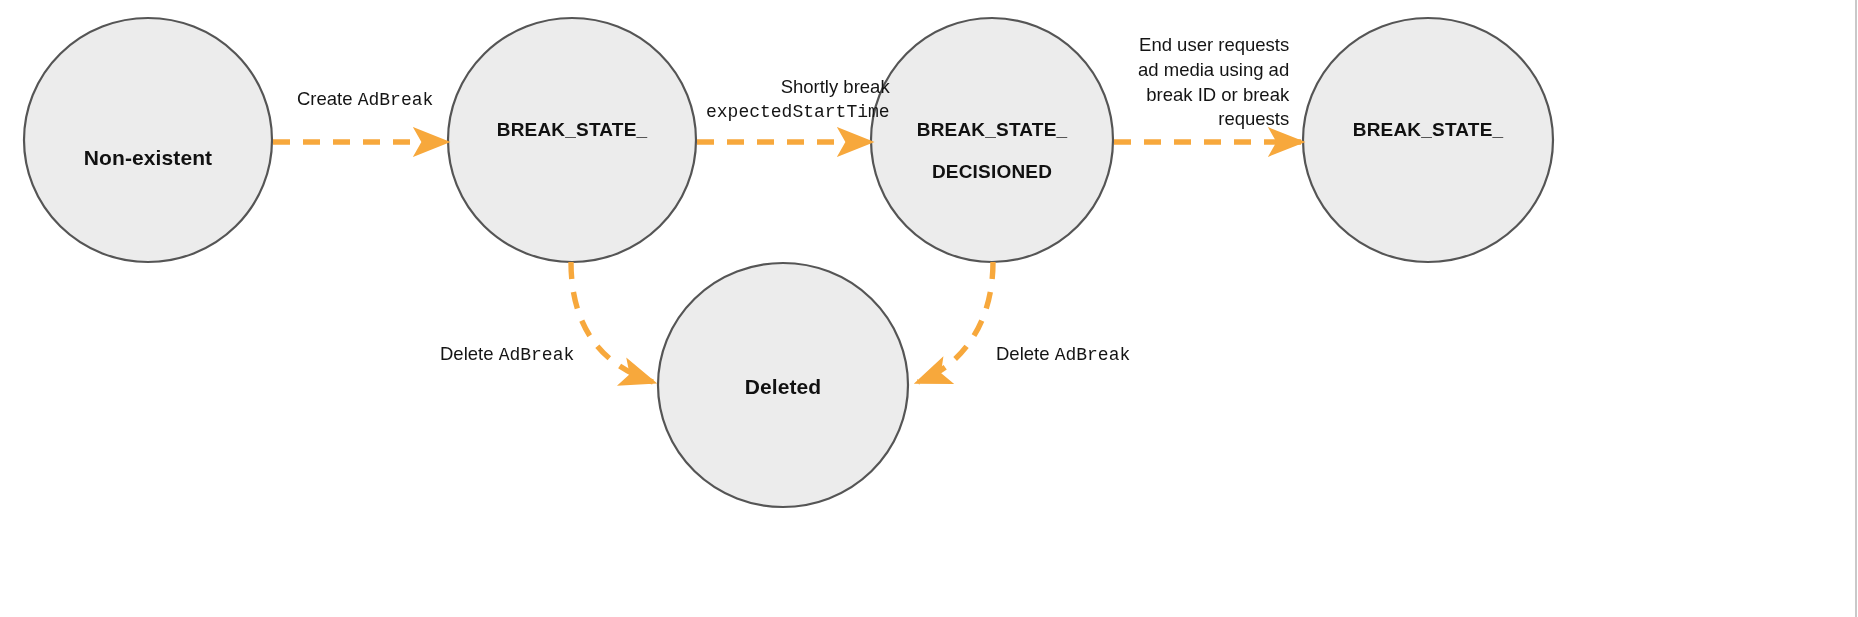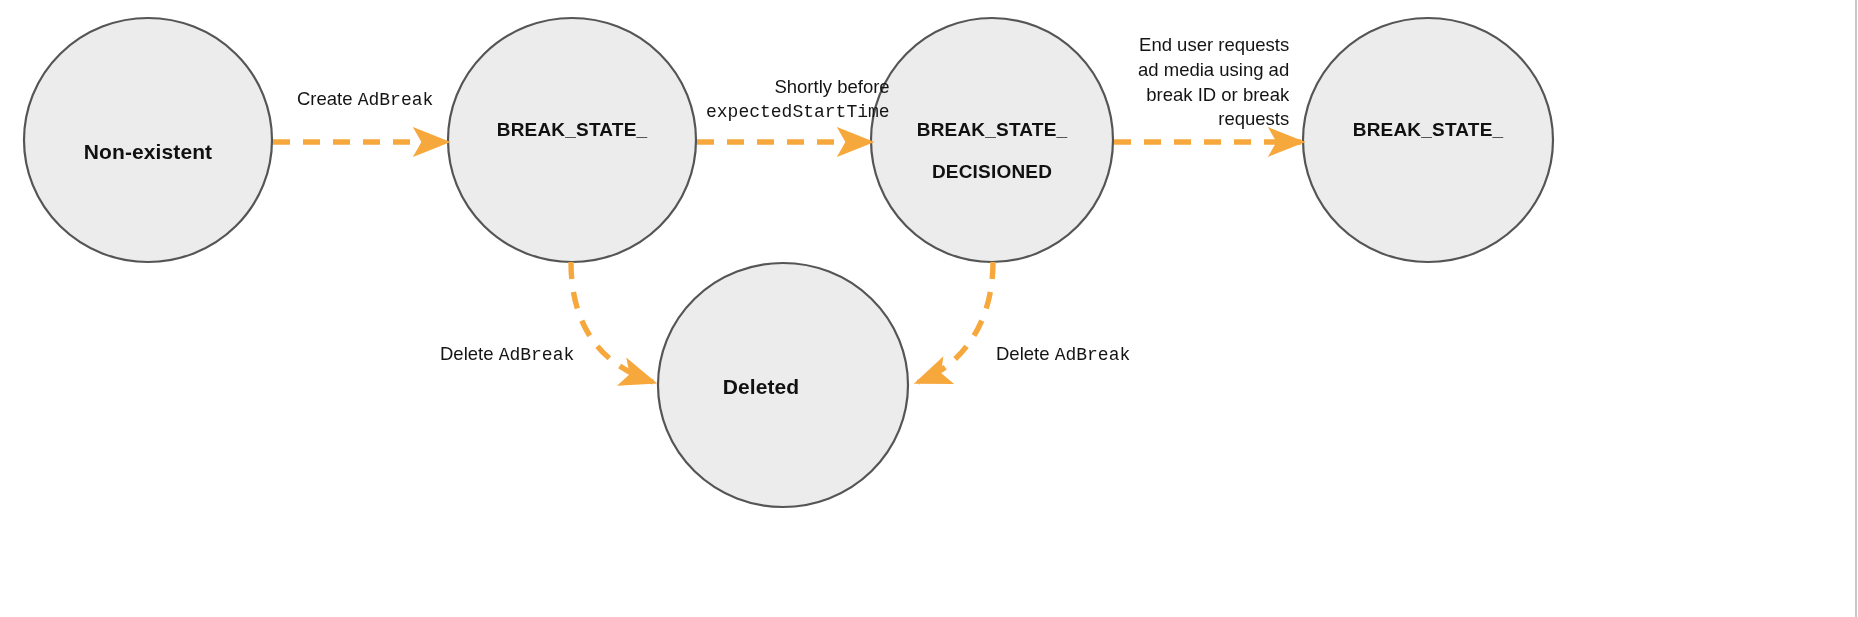--- a/index.html
+++ b/index.html
@@ -98,49 +98,49 @@
       <path d="M1114,142 L1301,142"></path>
 
       <path d="M571,262 C571,316 592,362 653,382"></path>
 
       <path d="M993,262 C993,318 967,363 918,382"></path>
     </g>
 
     <rect x="1855" y="0" width="2" height="617" fill="#c9c9c9"></rect>
   </svg>
 
-  <div class="node-label plain" style="left:24px; top:138px; width:248px;">
+  <div class="node-label plain" style="left:24px; top:144px; width:248px;">
     <span>Non-existent</span>
   </div>
 
   <div class="node-label mono" style="left:448px; top:117px; width:248px;">
     <span class="ln" style="display:block;">BREAK_STATE_</span>
   </div>
 
   <div class="node-label mono" style="left:871px; top:117px; width:242px;">
     <span class="ln" style="display:block;">BREAK_STATE_</span>
     <span class="ln" style="display:block;margin-top:17px;">DECISIONED</span>
   </div>
 
   <div class="node-label mono" style="left:1303px; top:117px; width:250px;">
     <span class="ln" style="display:block;">BREAK_STATE_</span>
   </div>
 
-  <div class="node-label plain" style="left:636px; top:373px; width:250px;">
+  <div class="node-label plain" style="left:658px; top:373px; width:250px;">
     <span>Deleted</span>
   </div>
 
   <div class="edge-label" style="left:297px; top:87px;">
     <span class="ln">
       <span class="sans">Create </span><span class="mono">AdBreak</span>
     </span>
   </div>
 
   <div class="edge-label" style="left:706px; top:75px;">
-    <span class="ln sans">Shortly before</span>
+    <span class="ln sans">Shortly break</span>
     <span class="ln mono">expectedStartTime</span>
   </div>
 
   <div class="edge-label" style="left:1138px; top:33px;">
     <span class="ln sans">End user requests</span>
     <span class="ln sans">ad media using ad</span>
     <span class="ln sans">break ID or break</span>
     <span class="ln sans">requests</span>
   </div>
 

